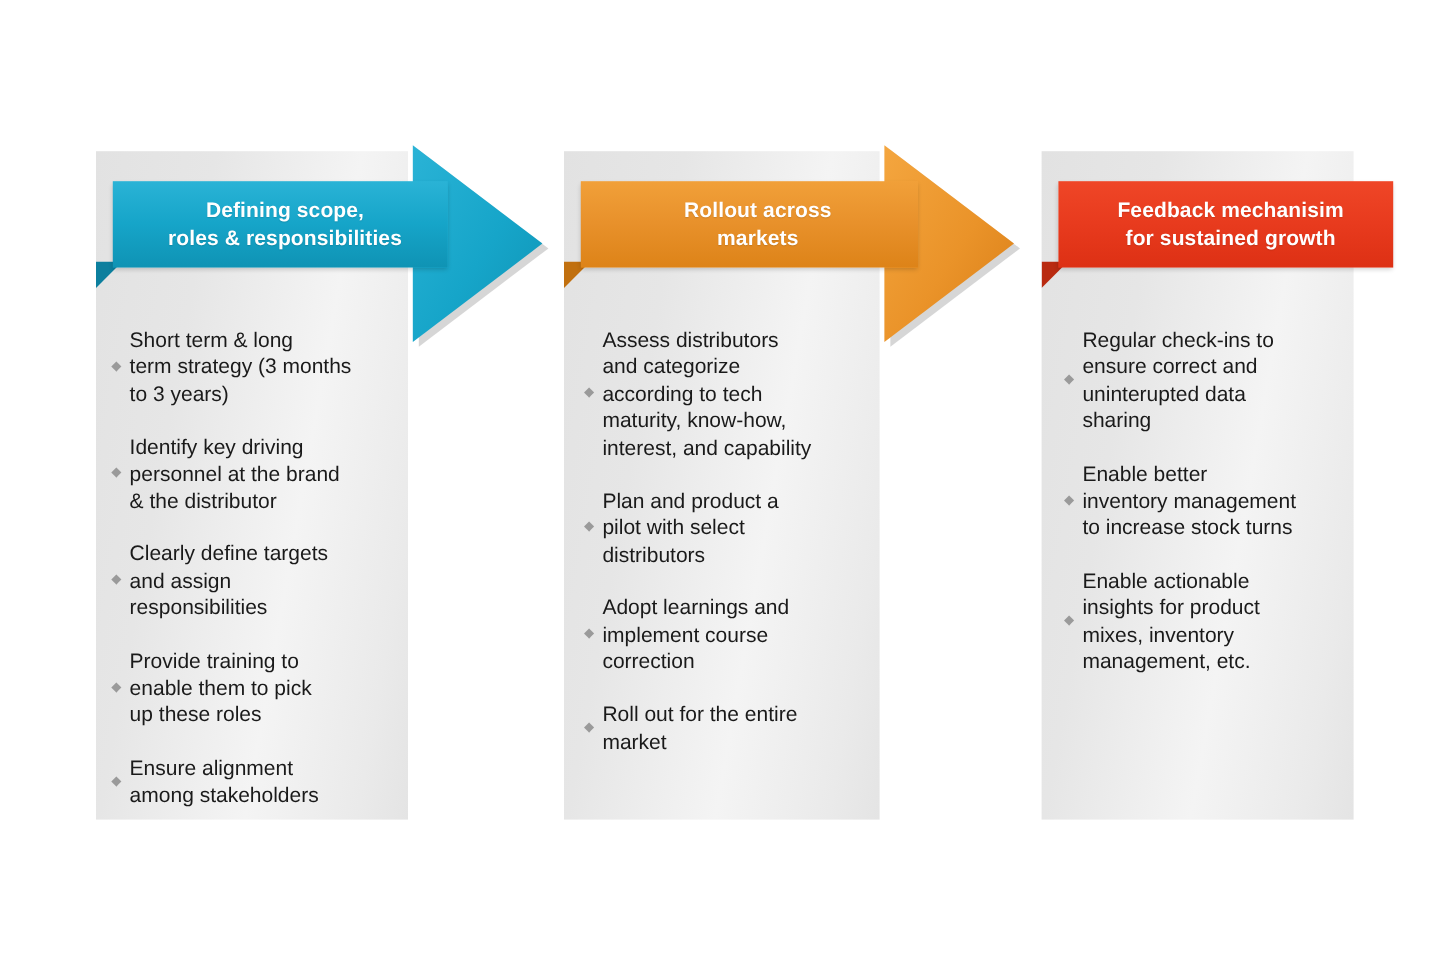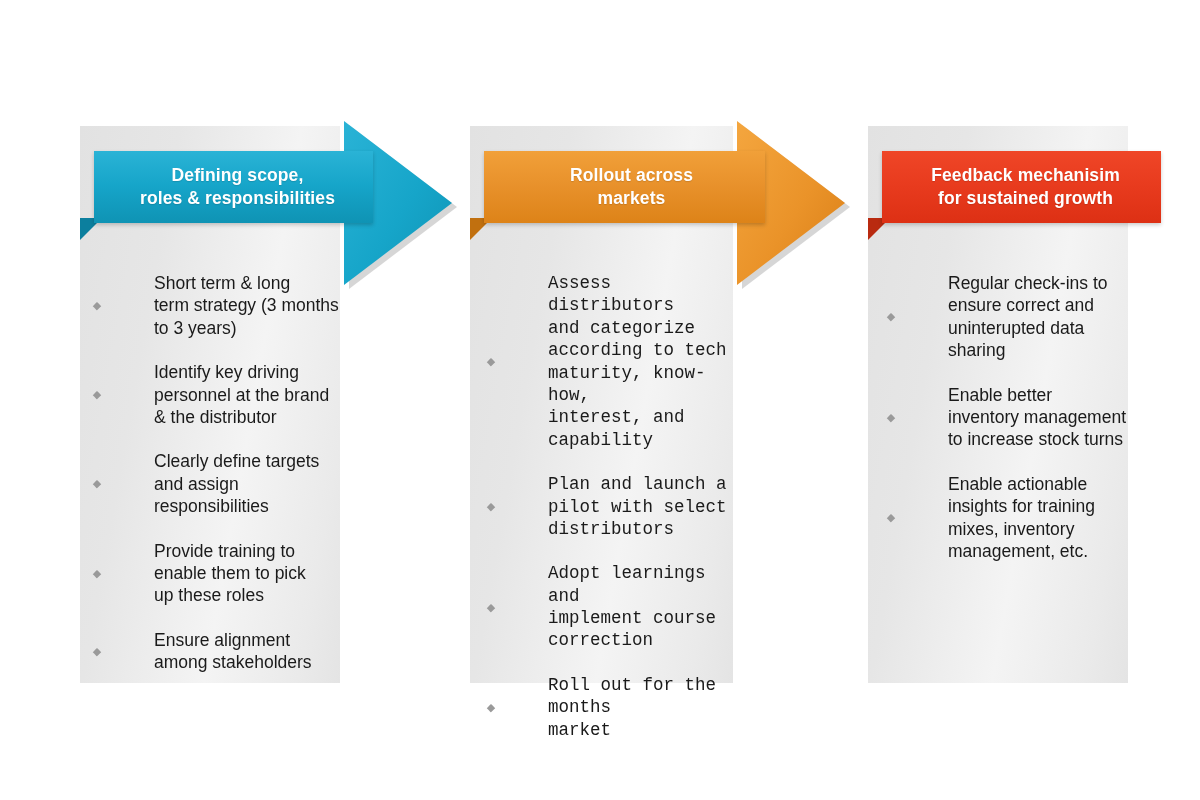--- a/index.html
+++ b/index.html
@@ -114,26 +114,25 @@
     line-height: 1;
     text-align: center;
     margin-right: 2px;
   }
   .bullet-text {
     flex: 1 1 auto;
     color: #1a1a1a;
     font-size: 17.5px;
     line-height: 1.28;
     white-space: pre-line;
-    margin-left: 46px;
   }
 
   
   .col-1 .bullet-text { width: 232px; }
-  .col-2 .bullet-text { width: 236px; font-family: Liberation Mono, monospace; }
+  .col-2 .bullet-text { width: 236px; }
   .col-3 .bullet-text { width: 240px; }
   .col-3 .bullets { left: 14px; width: 252px; }
   .col-2 .bullets { left: 12px; width: 252px; }
   .col-1 .bullets { left: 8px;  width: 252px; }
 </style>
 </head>
 <body>
 
 <div id="stage">
 
@@ -226,33 +225,33 @@
       <div class="bullet-item">
         <span class="bullet-mark">◆</span>
         <span class="bullet-text">Assess distributors
 and categorize
 according to tech
 maturity, know-how,
 interest, and capability</span>
       </div>
       <div class="bullet-item">
         <span class="bullet-mark">◆</span>
-        <span class="bullet-text">Plan and launch a
+        <span class="bullet-text">Plan and product a
 pilot with select
 distributors</span>
       </div>
       <div class="bullet-item">
         <span class="bullet-mark">◆</span>
         <span class="bullet-text">Adopt learnings and
 implement course
 correction</span>
       </div>
       <div class="bullet-item">
         <span class="bullet-mark">◆</span>
-        <span class="bullet-text">Roll out for the months
+        <span class="bullet-text">Roll out for the entire
 market</span>
       </div>
     </div>
   </div>
 
   <div class="column col-3">
 
     <div class="panel"></div>
 
     <svg class="ribbon-tail" viewBox="0 0 22 22" width="22" height="22">
@@ -275,20 +274,20 @@
       </div>
       <div class="bullet-item">
         <span class="bullet-mark">◆</span>
         <span class="bullet-text">Enable better
 inventory management
 to increase stock turns</span>
       </div>
       <div class="bullet-item">
         <span class="bullet-mark">◆</span>
         <span class="bullet-text">Enable actionable
-insights for training
+insights for product
 mixes, inventory
 management, etc.</span>
       </div>
     </div>
   </div>
 
 </div>
 
 </body></html>

